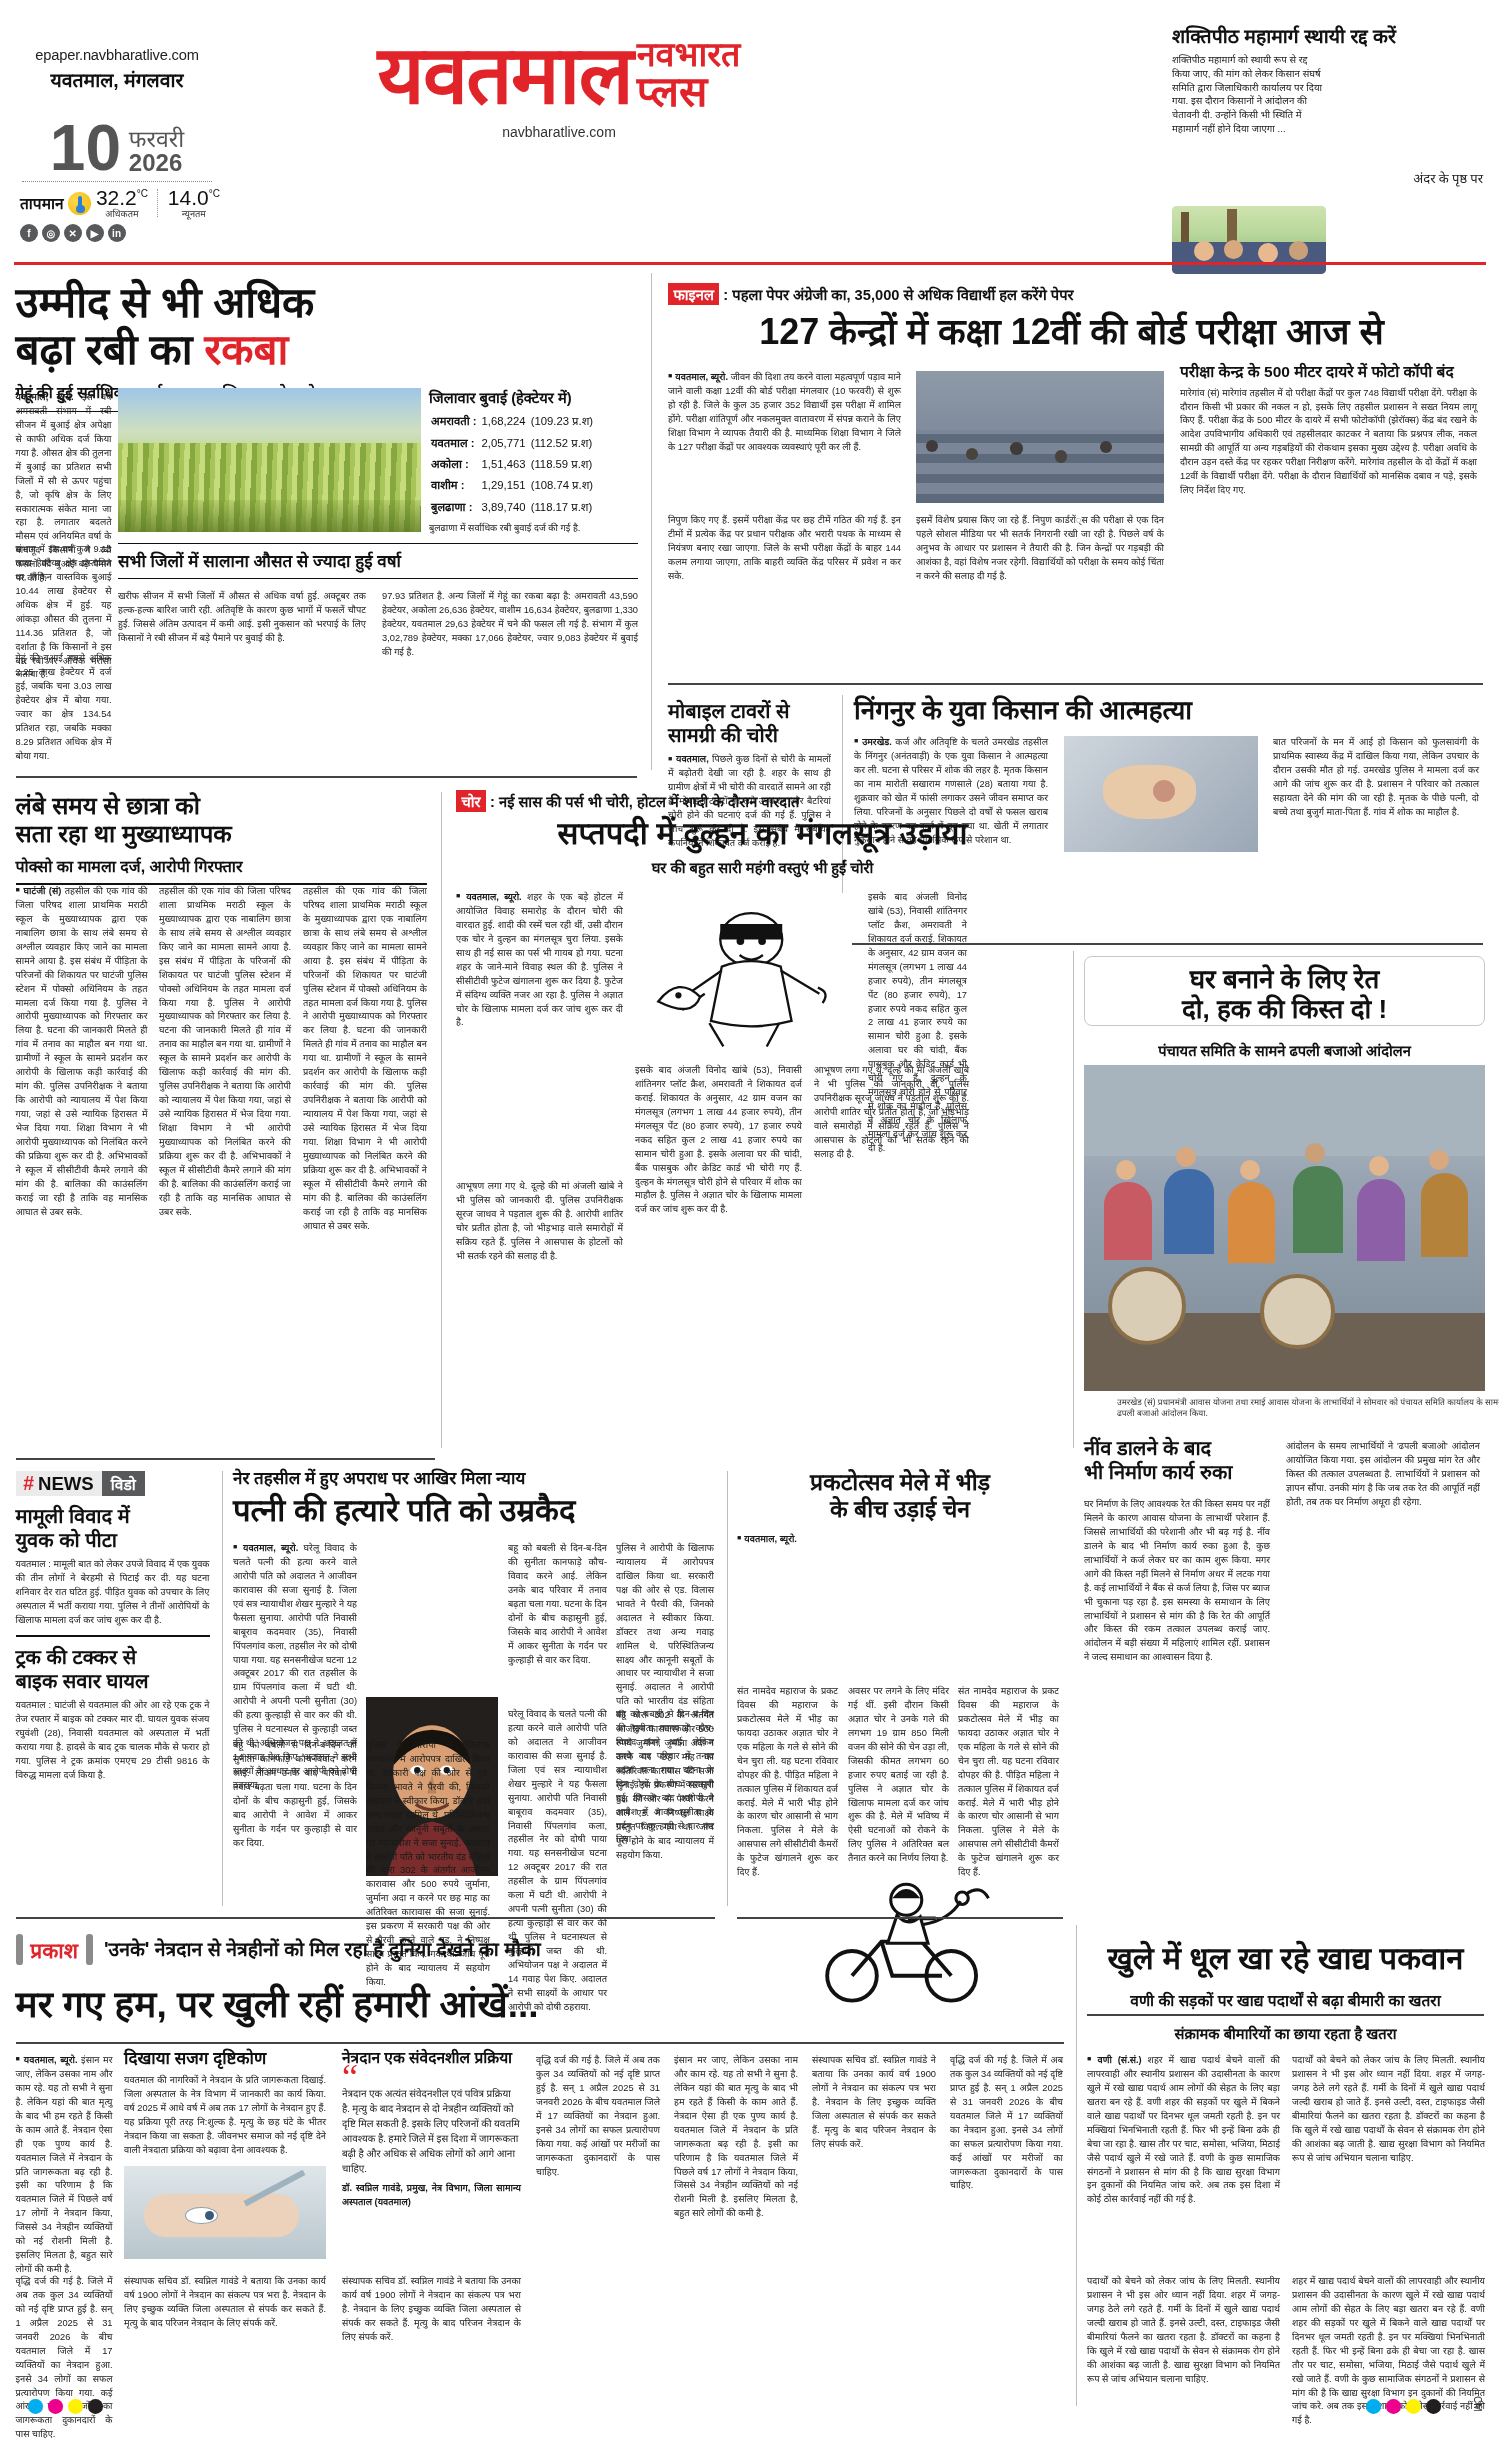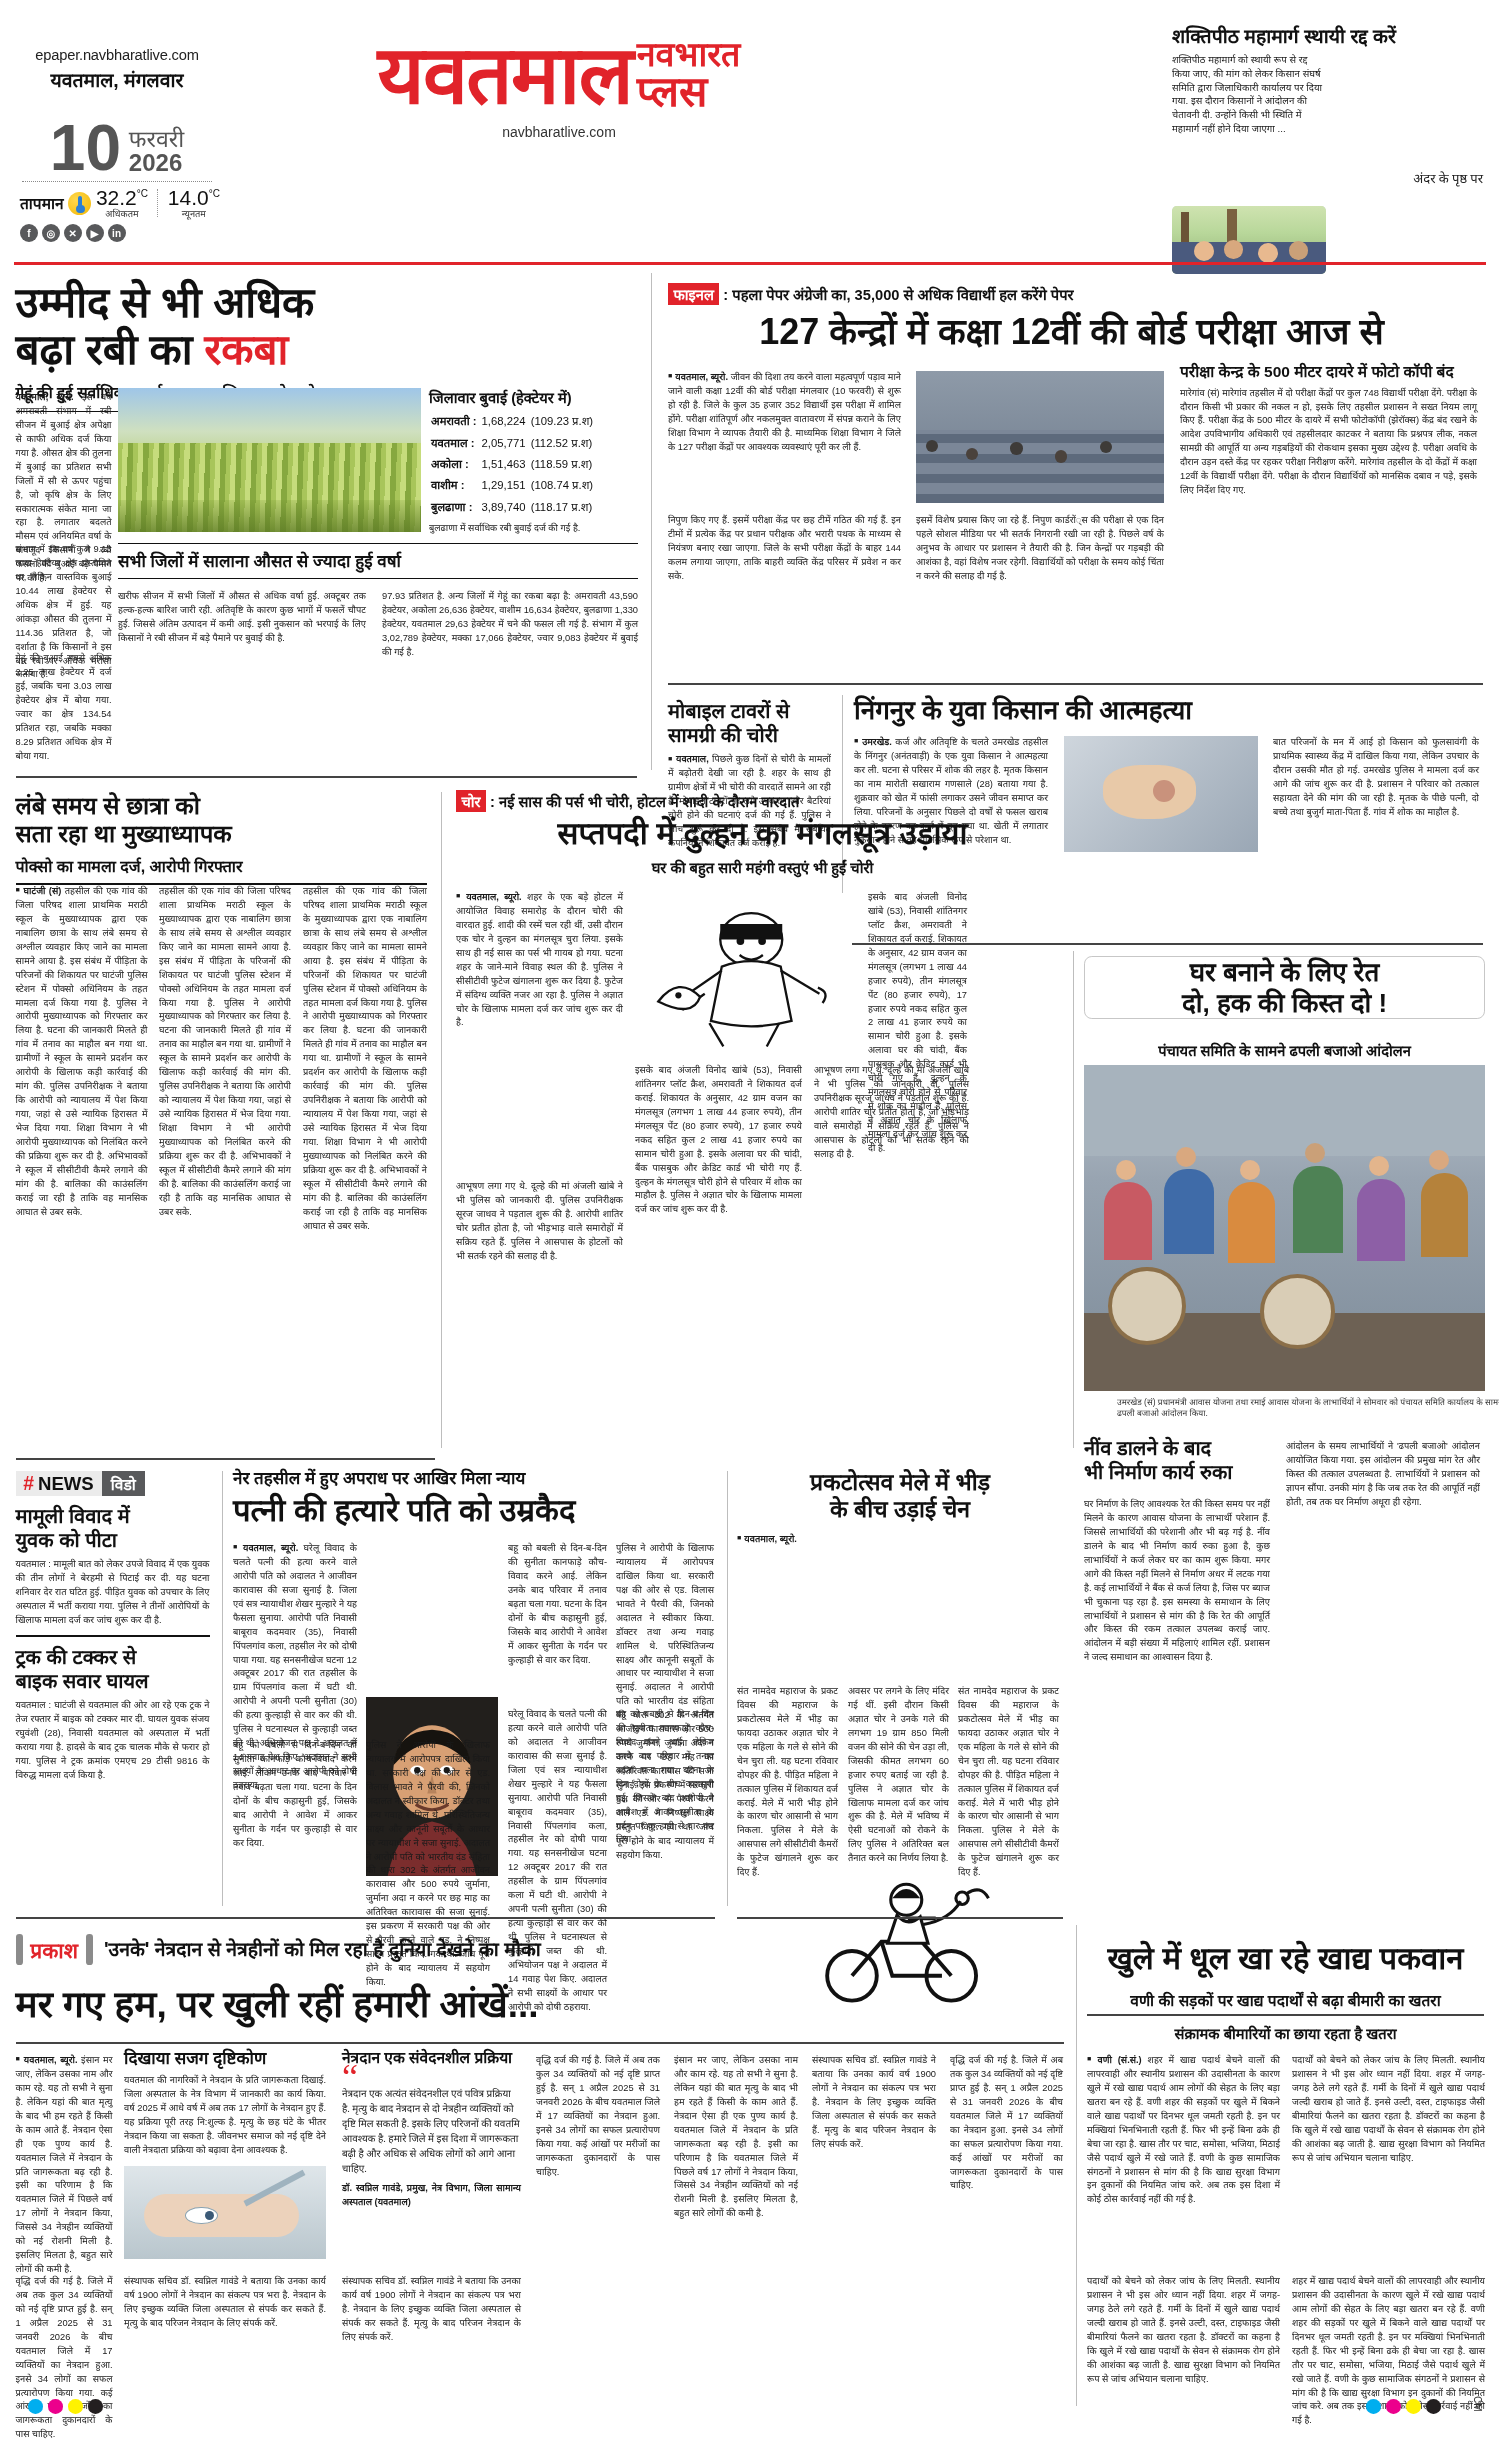--- a/index.html
+++ b/index.html
@@ -357,21 +357,21 @@
   </div>
   <div class="box body dev" style="left:635px;top:1064px;width:167px;">
     <span>इसके बाद अंजली विनोद खांबे (53), निवासी शांतिनगर प्लॉट क्रैश, अमरावती ने शिकायत दर्ज कराई. शिकायत के अनुसार, 42 ग्राम वजन का मंगलसूत्र (लगभग 1 लाख 44 हजार रुपये), तीन मंगलसूत्र पेंट (80 हजार रुपये), 17 हजार रुपये नकद सहित कुल 2 लाख 41 हजार रुपये का सामान चोरी हुआ है. इसके अलावा घर की चांदी, बैंक पासबुक और क्रेडिट कार्ड भी चोरी गए हैं. दुल्हन के मंगलसूत्र चोरी होने से परिवार में शोक का माहौल है. पुलिस ने अज्ञात चोर के खिलाफ मामला दर्ज कर जांच शुरू कर दी है.</span>
   </div>
   <div class="box body dev" style="left:814px;top:1064px;width:155px;">
     <span>आभूषण लगा गए थे. दूल्हे की मां अंजली खांबे ने भी पुलिस को जानकारी दी. पुलिस उपनिरीक्षक सूरज जाधव ने पड़ताल शुरू की है. आरोपी शातिर चोर प्रतीत होता है, जो भीड़भाड़ वाले समारोहों में सक्रिय रहते हैं. पुलिस ने आसपास के होटलों को भी सतर्क रहने की सलाह दी है.</span>
   </div>
 
   <div class="vline" style="left:1073px;top:951px;height:497px;"></div>
 
-  <div class="box roundbox" style="left:1084px;top:956px;width:401px;height:63px;display:flex;align-items:flex-start;justify-content:center;">
+  <div class="box roundbox" style="left:1084px;top:956px;width:401px;height:70px;display:flex;align-items:flex-end;justify-content:center;">
     <div style="text-align:center;">
       <div class="hl-l" style="font-size:26px;">घर बनाने के लिए रेत</div>
       <div class="hl-l" style="font-size:26px;">दो, हक की किस्त दो !</div>
     </div>
   </div>
   <div class="box subhl" style="left:1084px;top:1040px;width:401px;text-align:center;font-size:14.7px;">पंचायत समिति के सामने ढपली बजाओ आंदोलन</div>
 
   <div class="box ph" style="left:1084px;top:1065px;width:401px;height:326px;">
     <div style="position:absolute;inset:0;background:linear-gradient(180deg,#b9c3cc 0%,#98a4b1 35%,#7d8b99 100%);"></div>
     <div style="position:absolute;left:0;top:0;width:100%;height:28%;background:#a7b3bd;"></div>

